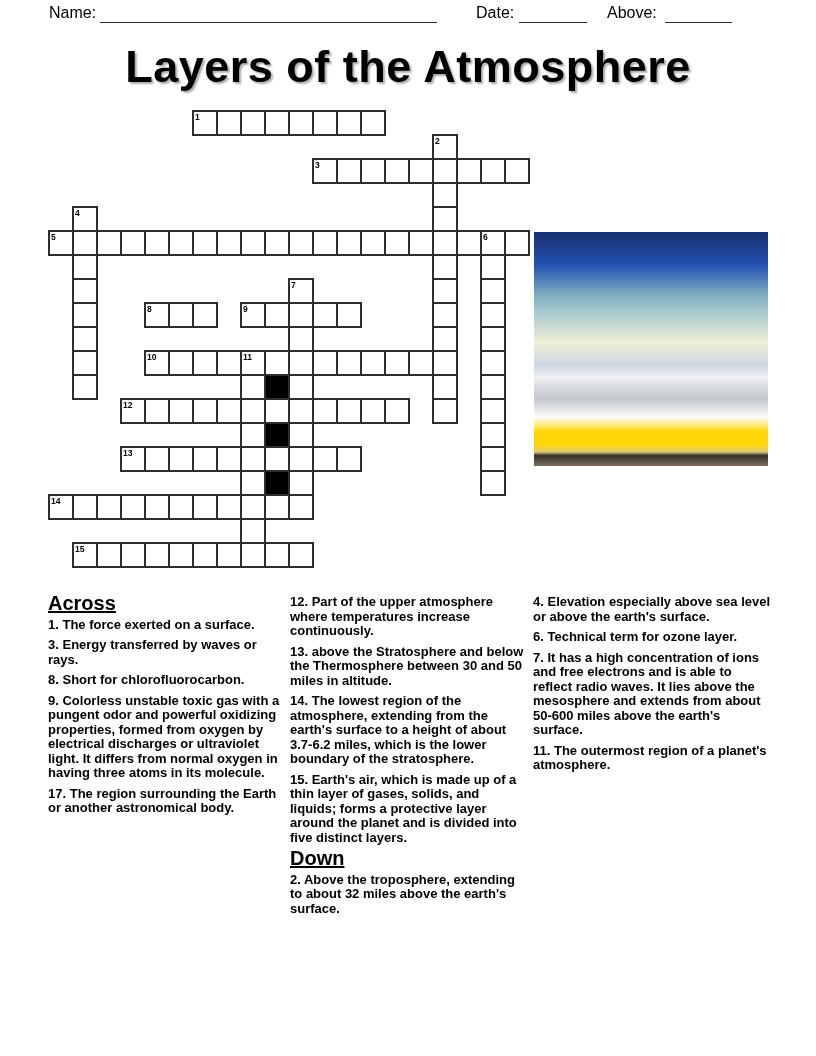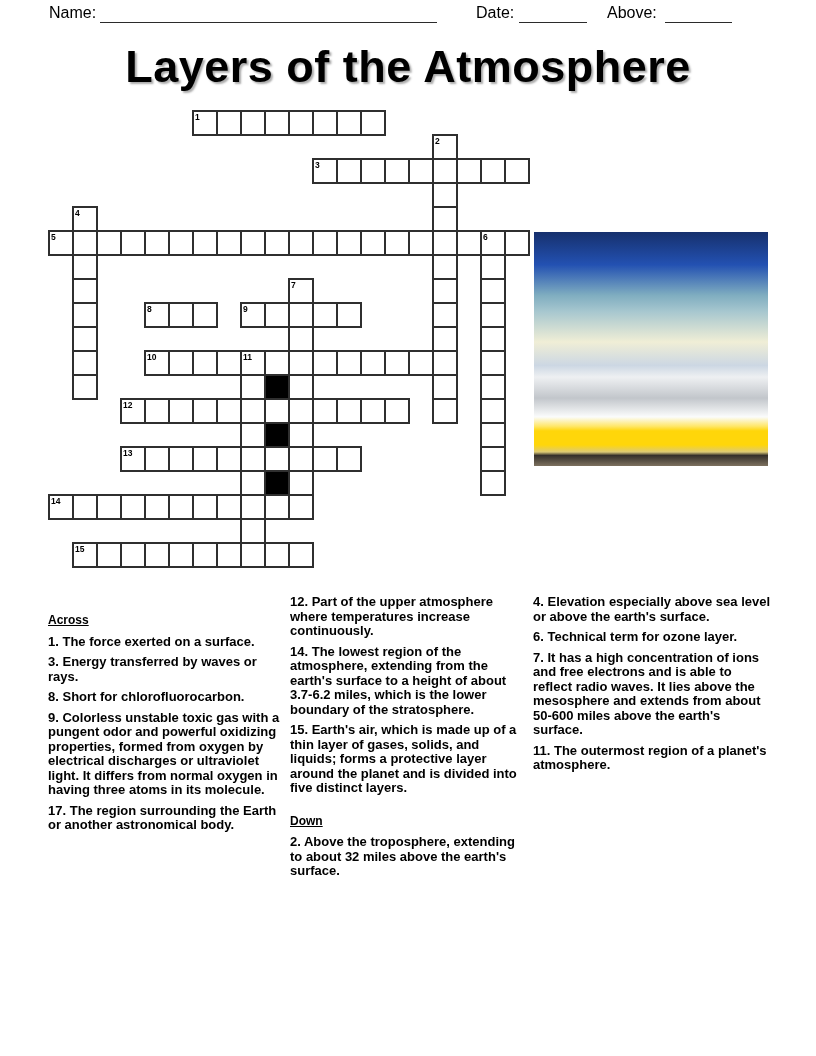--- a/index.html
+++ b/index.html
@@ -28,21 +28,21 @@
     color:#000;z-index:3;pointer-events:none;
   }
   
   .atmo{position:absolute;left:534px;top:232px;width:234px;height:234px;}
   
   .clues-col{
     position:absolute;top:595px;width:238px;
     font-size:13px;font-weight:bold;line-height:14.5px;color:#000;
   }
   .col1{left:48px;} .col2{left:290px;} .col3{left:533px;}
-  .clue-heading{font-size:12px;font-weight:bold;text-decoration:underline;margin:18px 0 7px 0;}
+  .clue-heading{font-size:20px;font-weight:bold;text-decoration:underline;margin:1px 0 7px 0;}
   p.clue{margin:0 0 6px 0;}
 </style>
 </head>
 <body>
 
 <div class="page">
 
   <span class="hdr-label" style="left:49px">Name:</span>
   <span class="fill-line" style="left:100px;width:337px"></span>
   <span class="hdr-label" style="left:476px">Date:</span>
@@ -215,20 +215,21 @@
     <div class="clue-heading">Across</div>
     <p class="clue"><span>1.</span> <span>The force exerted on a surface.</span></p>
     <p class="clue"><span>3.</span> <span>Energy transferred by waves or rays.</span></p>
     <p class="clue"><span>8.</span> <span>Short for chlorofluorocarbon.</span></p>
     <p class="clue"><span>9.</span> <span>Colorless unstable toxic gas with a pungent odor and powerful oxidizing properties, formed from oxygen by electrical discharges or ultraviolet light. It differs from normal oxygen in having three atoms in its molecule.</span></p>
     <p class="clue"><span>17.</span> <span>The region surrounding the Earth or another astronomical body.</span></p>
   </div>
 
   <div class="clues-col col2">
     <p class="clue"><span>12.</span> <span>Part of the upper atmosphere where temperatures increase continuously.</span></p>
+    <p class="clue"><span>13.</span> <span>above the Stratosphere and below the Thermosphere between 30 and 50 miles in altitude.</span></p>
     <p class="clue"><span>14.</span> <span>The lowest region of the atmosphere, extending from the earth's surface to a height of about 3.7-6.2 miles, which is the lower boundary of the stratosphere.</span></p>
     <p class="clue"><span>15.</span> <span>Earth's air, which is made up of a thin layer of gases, solids, and liquids; forms a protective layer around the planet and is divided into five distinct layers.</span></p>
     <div class="clue-heading">Down</div>
     <p class="clue"><span>2.</span> <span>Above the troposphere, extending to about 32 miles above the earth's surface.</span></p>
   </div>
 
   <div class="clues-col col3">
     <p class="clue"><span>4.</span> <span>Elevation especially above sea level or above the earth's surface.</span></p>
     <p class="clue"><span>6.</span> <span>Technical term for ozone layer.</span></p>
     <p class="clue"><span>7.</span> <span>It has a high concentration of ions and free electrons and is able to reflect radio waves. It lies above the mesosphere and extends from about 50-600 miles above the earth's surface.</span></p>

